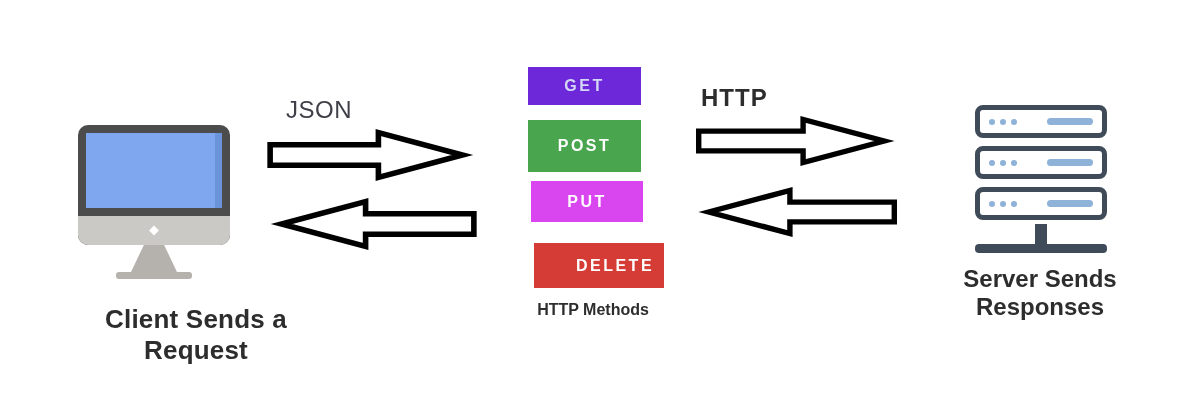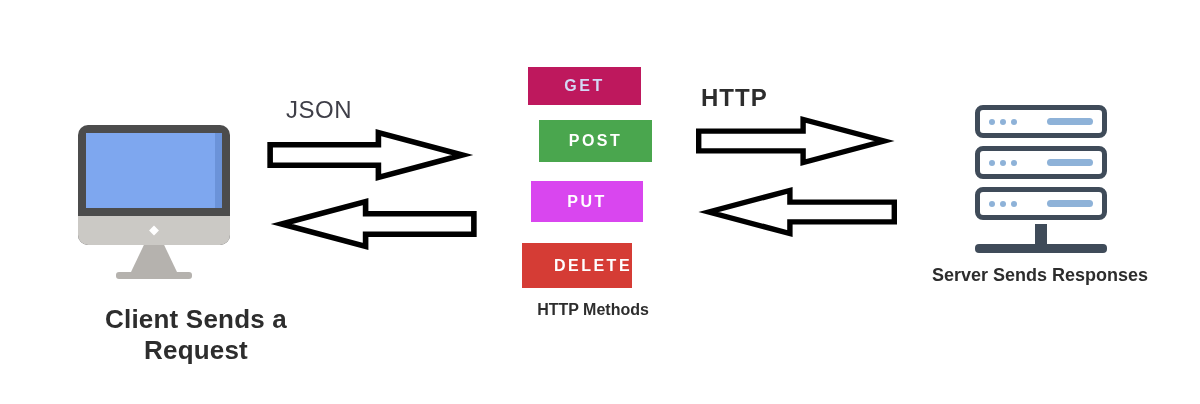--- a/index.html
+++ b/index.html
@@ -4,21 +4,21 @@
 <style>
   * { margin:0; padding:0; box-sizing:border-box; }
   html,body { background:#ffffff; }
   body { font-family:"Liberation Sans", sans-serif; }
   .canvas {
     position:relative; width:1200px; height:404px; background:#ffffff;
     overflow:hidden; margin:0 auto;
   }
   .label { position:absolute; color:#2d2d2d; font-weight:bold; text-align:center; }
   .client-label  { left:76px;  top:304px; width:240px; font-size:26px; letter-spacing:0.2px; }
-  .server-label  { left:930px; top:265px; width:220px; font-size:18px; }
+  .server-label  { left:930px; top:265px; width:220px; font-size:24px; }
   .methods-label { left:518px; top:301px; width:150px; font-size:16px; }
   .json-label {
     position:absolute; left:286px; top:96px; font-size:24px; font-weight:500;
     color:#3f3f48; letter-spacing:0.5px;
   }
   .http-label {
     position:absolute; left:701px; top:84px; font-size:24px; font-weight:bold;
     color:#2d2d2d; letter-spacing:1px;
   }
 
@@ -28,23 +28,23 @@
   .arrow-json-left  { left:262px; top:196px; }
   .arrow-http-right { left:684px; top:114px; }
   .arrow-http-left  { left:687px; top:185px; }
 
   
   .method-box {
     position:absolute; display:flex; align-items:center; justify-content:center;
     color:#ffffff; font-weight:bold; font-size:16px; letter-spacing:2.5px;
   }
   .m-get    { left:528px; top:67px;  width:113px; height:38px; color:#d3d8f6; }
-  .m-post   { left:528px; top:120px; width:113px; height:42px;margin-left:11px; }
+  .m-post   { left:528px; top:120px; width:113px; height:52px; }
   .m-put    { left:531px; top:181px; width:112px; height:41px; }
-  .m-delete { left:522px; top:243px; width:110px; height:45px;padding-left:32px; }
+  .m-delete { left:534px; top:243px; width:130px; height:45px;padding-left:32px; }
 
   
   .monitor { position:absolute; left:78px; top:125px; width:152px; }
   .monitor-body {
     position:relative; width:152px; height:120px; background:#4c4c4c;
     border-radius:10px; overflow:hidden;
   }
   .monitor-screen { position:absolute; left:8px; top:8px; width:136px; height:75px; background:#7ea7ef; }
   .monitor-screen-shade { position:absolute; right:0; top:0; width:7px; height:100%; background:#6b93d9; }
   .monitor-chin { position:absolute; left:0; bottom:0; width:100%; height:29px; background:#cbc9c5; }
@@ -89,21 +89,21 @@
   <div class="label client-label">Client Sends a Request</div>
 
   <div class="json-label">JSON</div>
   <svg class="arrow arrow-json-right" width="224" height="56" viewBox="0 0 230 60">
     <polygon points="8,19 124,19 124,6 214,30 124,54 124,41 8,41" fill="#ffffff" stroke="#000000" stroke-width="6" stroke-linejoin="miter"></polygon>
   </svg>
   <svg class="arrow arrow-json-left" width="224" height="56" viewBox="0 0 230 60">
     <polygon points="222,19 106,19 106,6 16,30 106,54 106,41 222,41" fill="#ffffff" stroke="#000000" stroke-width="6" stroke-linejoin="miter"></polygon>
   </svg>
 
-  <div class="method-box m-get" style="background: #be185d;">GET</div>
+  <div class="method-box m-get" style="background: #6d28d9;">GET</div>
   <div class="method-box m-post" style="background: rgb(74, 166, 78);">POST</div>
   <div class="method-box m-put" style="background: #d946ef;">PUT</div>
   <div class="method-box m-delete" style="background: rgb(213, 60, 53);">DELETE</div>
   <div class="label methods-label">HTTP Methods</div>
 
   <div class="http-label">HTTP</div>
   <svg class="arrow arrow-http-right" width="222" height="54" viewBox="0 0 230 60">
     <polygon points="8,19 124,19 124,6 214,30 124,54 124,41 8,41" fill="#ffffff" stroke="#000000" stroke-width="6" stroke-linejoin="miter"></polygon>
   </svg>
   <svg class="arrow arrow-http-left" width="222" height="54" viewBox="0 0 230 60">

